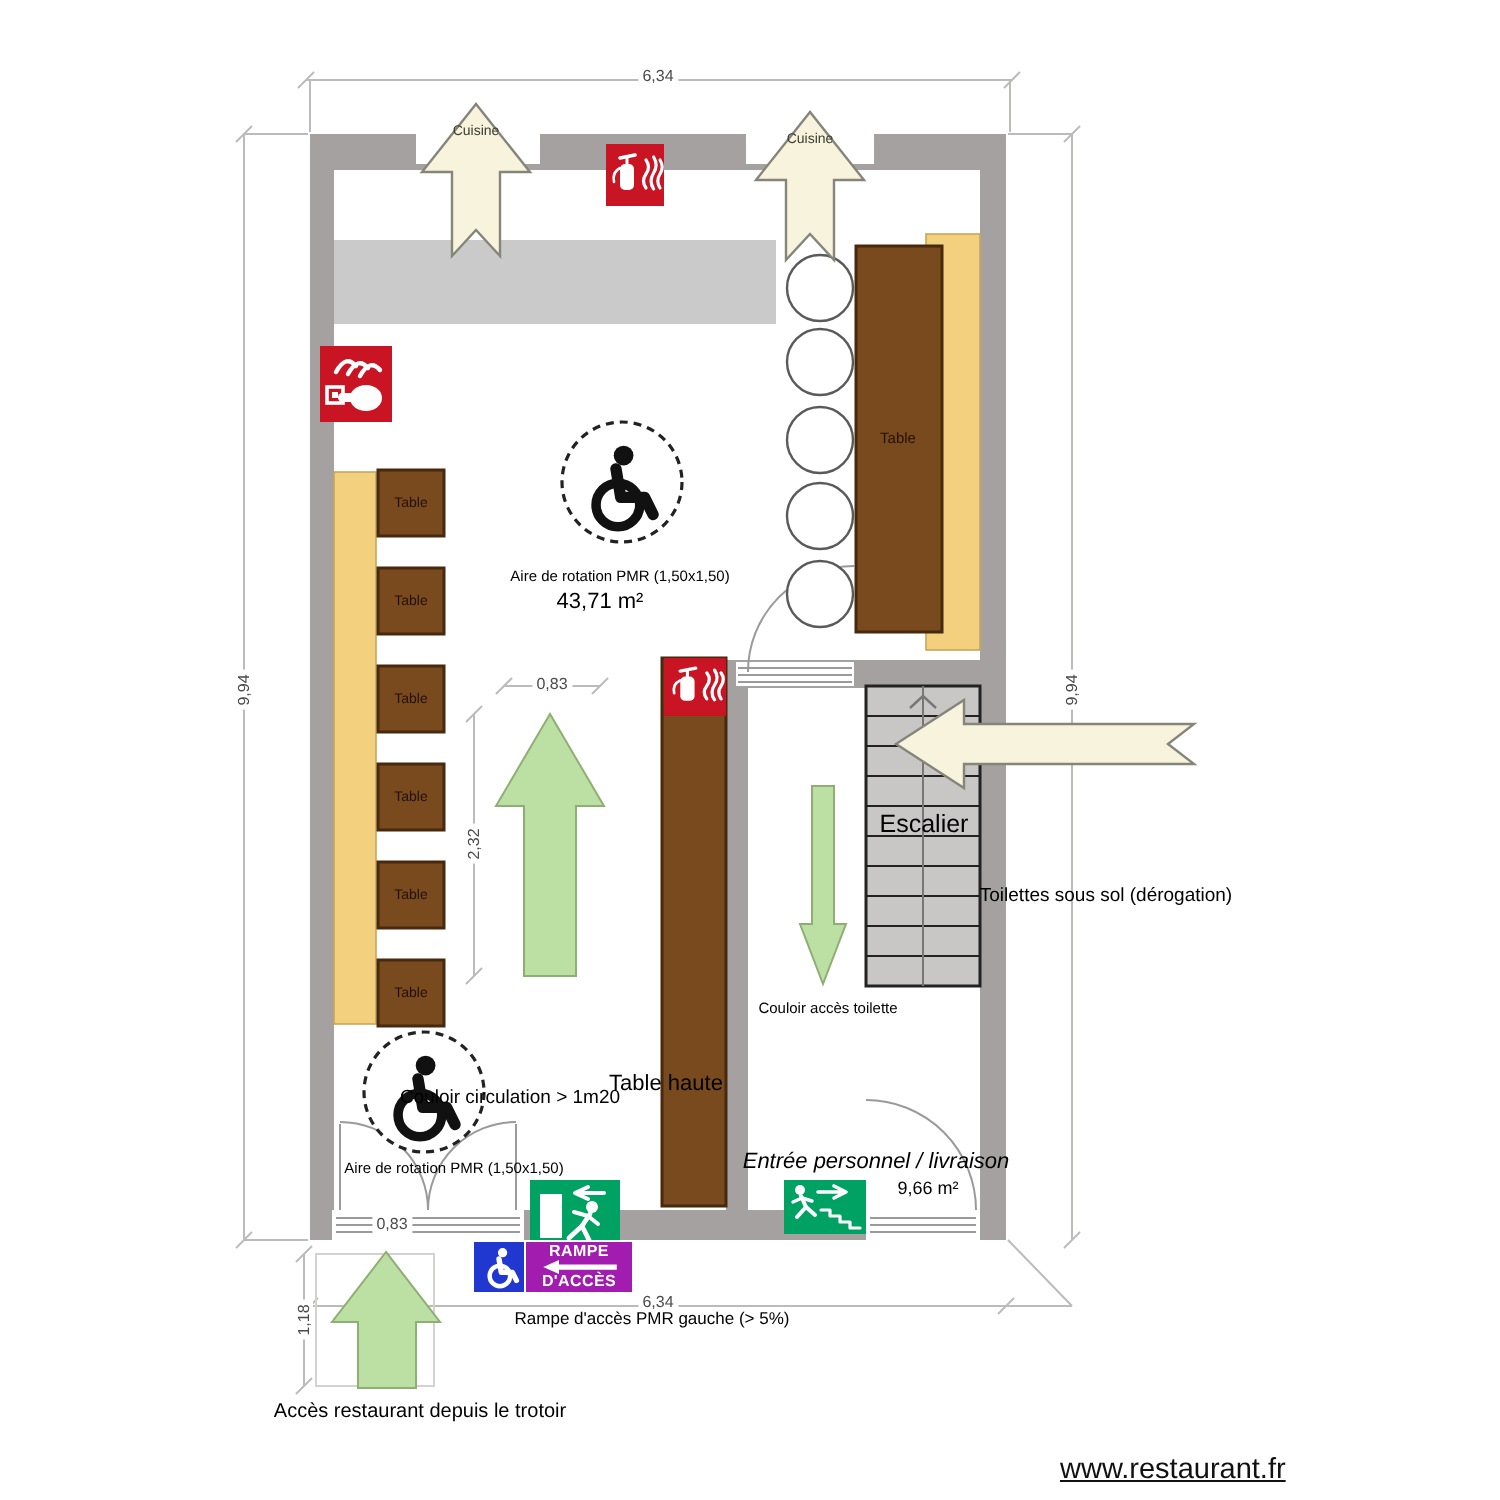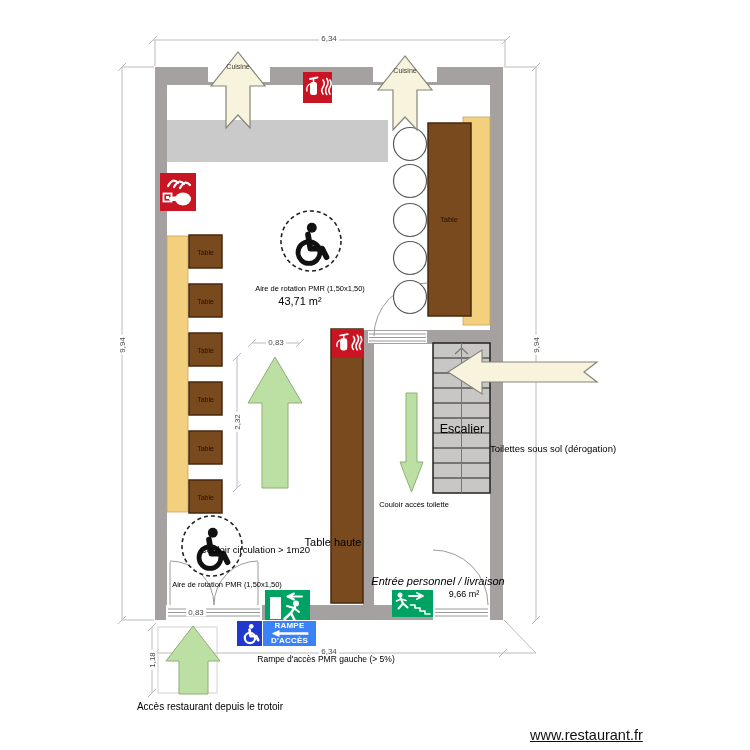--- a/index.html
+++ b/index.html
@@ -9,21 +9,21 @@
   .lbl{position:absolute;transform:translate(-50%,-50%);white-space:nowrap;color:#000;}
   .rot{transform:translate(-50%,-50%) rotate(-90deg);}
   .dim{font-size:8px;color:#4a4a4a;background:#fff;padding:0 2px;}
   .f7{font-size:7px;} .f75{font-size:7.5px;} .f85{font-size:8.5px;margin-left:48px;}
   .f9{font-size:9px;} .f95{font-size:9.5px;margin-top:48px;} .f10{font-size:10px;} .f11{font-size:11px;}
   .f12{font-size:12px;} .f125{font-size:12.5px;}
   .tbl{color:#241104;}
   .rampe-sign{position:absolute;left:236px;top:620px;width:81px;height:27px;display:flex;}
   .rampe-ico{width:27px;height:27px;background:#2038d0;border:1px solid #fff;box-sizing:border-box;
              display:flex;align-items:center;justify-content:center;}
-  .rampe-txt{width:54px;height:27px;background:#3b82f6;border:1px solid #fff;border-left:none;
+  .rampe-txt{width:54px;height:27px;background:#a21caf;border:1px solid #fff;border-left:none;
              box-sizing:border-box;display:flex;flex-direction:column;align-items:center;
              justify-content:space-between;padding:1px 0;}
   .rampe-line{color:#fff;font-weight:bold;font-size:8px;line-height:8px;letter-spacing:.2px;}
   .wm{position:absolute;left:530px;top:727px;font-size:14.5px;color:#111;}
 </style>
 </head>
 <body>
 
 <div id="canvas">
 
@@ -234,21 +234,21 @@
 <div class="lbl f7 tbl" style="left:205.5px;top:447.5px;">Table</div>
 <div class="lbl f7 tbl" style="left:205.5px;top:496.5px;">Table</div>
 <div class="lbl f75 tbl" style="left:449px;top:219px;">Table</div>
 
 <div class="lbl f75" style="left:310px;top:288px;">Aire de rotation PMR (1,50x1,50)</div>
 <div class="lbl f11" style="left:300px;top:301px;">43,71 m²</div>
 <div class="lbl f95" style="left:255px;top:501px;">Couloir circulation &gt; 1m20</div>
 <div class="lbl f11" style="left:333px;top:542px;">Table haute</div>
 <div class="lbl f75" style="left:227px;top:584px;">Aire de rotation PMR (1,50x1,50)</div>
 
-<div class="lbl f125" style="left:462px;top:429px;">Escalier</div>
+<div class="lbl f125" style="left:462px;top:412px;">Escalier</div>
 <div class="lbl f95" style="left:553px;top:400px;">Toilettes sous sol (dérogation)</div>
 <div class="lbl f75" style="left:414px;top:504px;">Couloir accès toilette</div>
 <div class="lbl f11" style="left:438px;top:581px;font-style:italic;">Entrée personnel / livraison</div>
 <div class="lbl f9" style="left:464px;top:594px;">9,66 m²</div>
 
 <div class="lbl f85" style="left:278px;top:659px;">Rampe d'accès PMR gauche (&gt; 5%)</div>
 <div class="lbl f10" style="left:210px;top:706px;">Accès restaurant depuis le trotoir</div>
 
 <div class="lbl dim" style="left:329px;top:38px;">6,34</div>
 <div class="lbl dim" style="left:329px;top:651px;">6,34</div>

